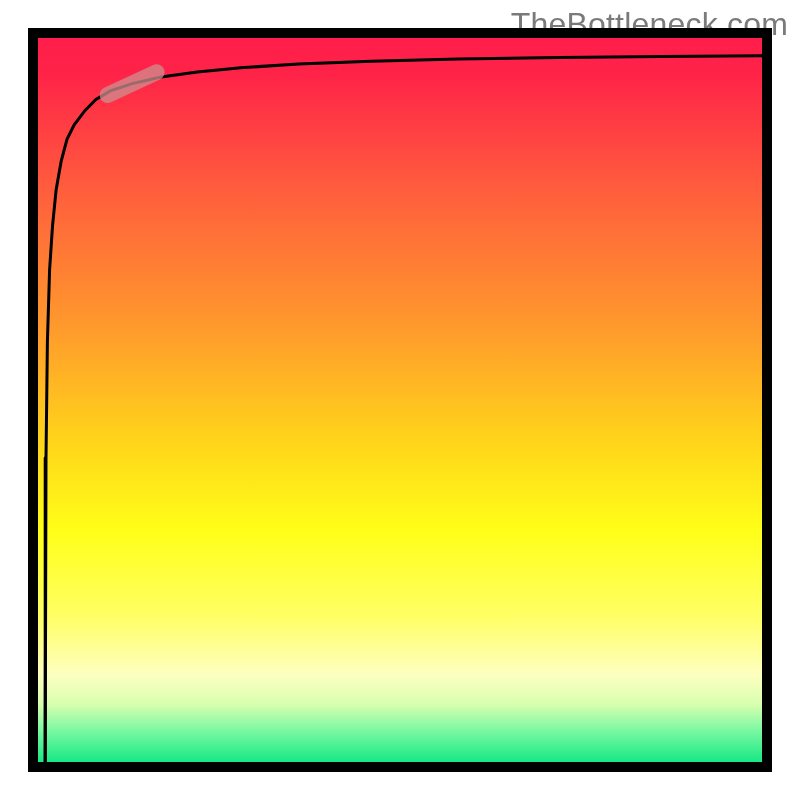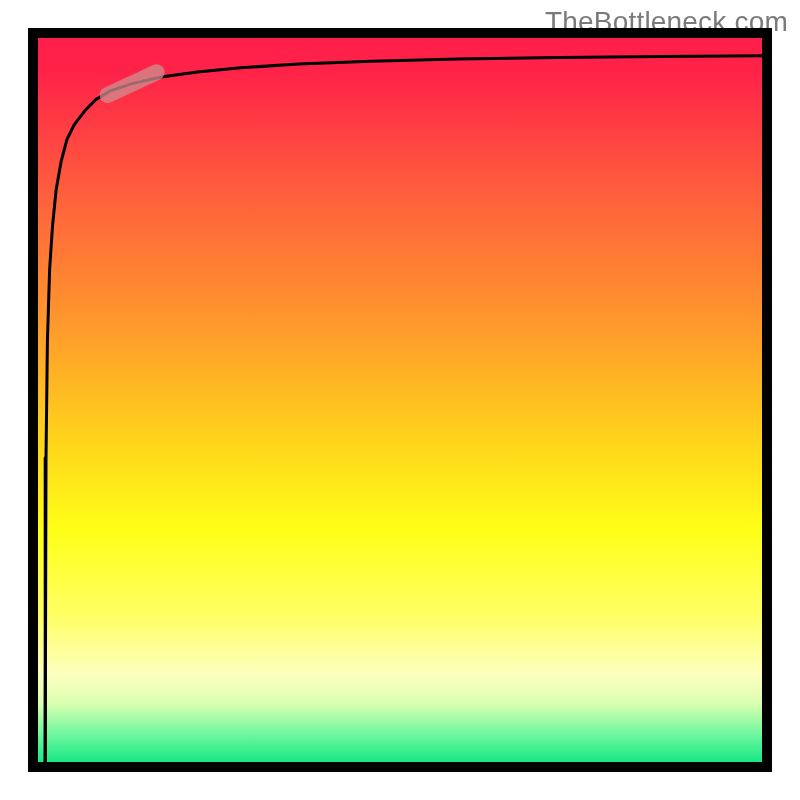--- a/index.html
+++ b/index.html
@@ -14,21 +14,21 @@
   .stage {
     position: relative;
     width: 800px;
     height: 800px;
   }
   .watermark {
     position: absolute;
     top: 6px;
     right: 12px;
     color: #7a7a7a;
-    font-size: 28px;
+    font-size: 32px;
     letter-spacing: 0.2px;
     user-select: none;
   }
   .plot {
     position: absolute;
     left: 38px;
     top: 38px;
     width: 724px;
     height: 724px;
     overflow: hidden;

